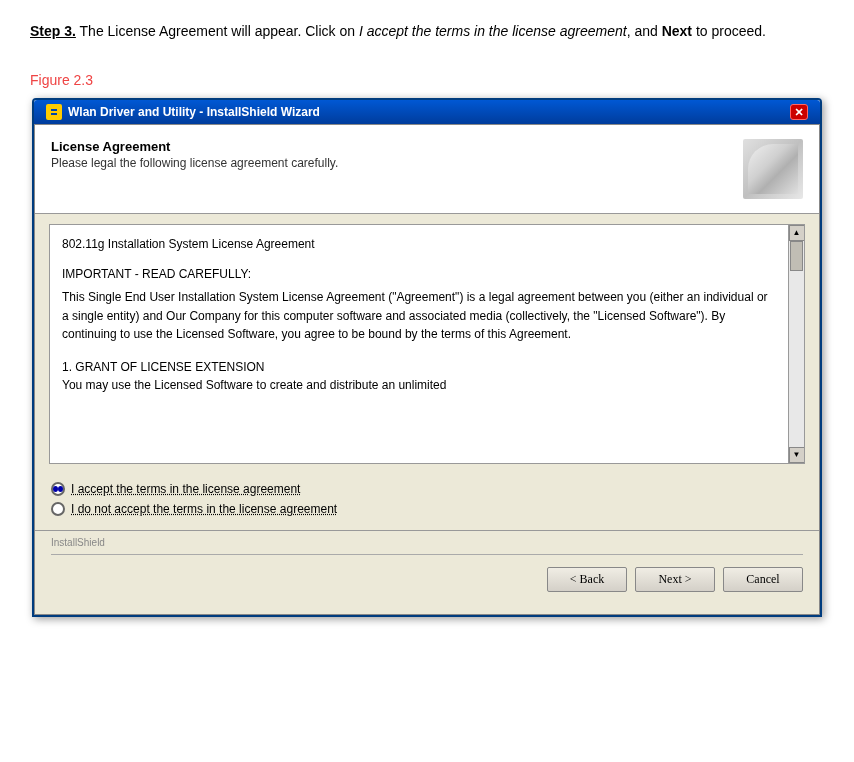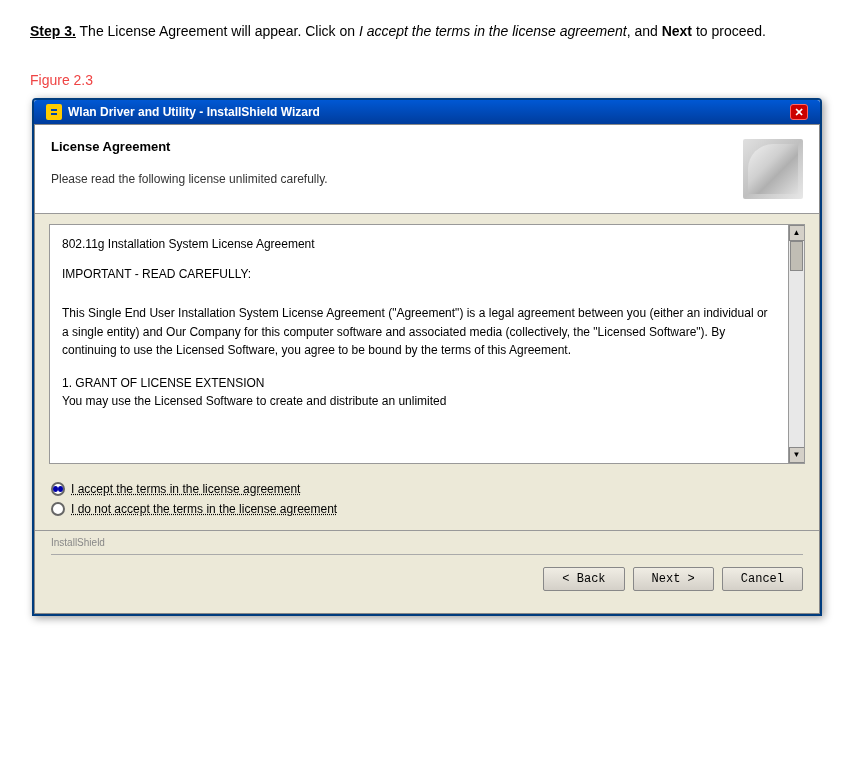--- a/index.html
+++ b/index.html
@@ -92,21 +92,21 @@
       padding: 14px 16px 14px 16px;
       display: flex;
       align-items: flex-start;
       justify-content: space-between;
       border-bottom: 1px solid #999;
     }
     .dialog-header-text { flex: 1; }
     .dialog-header-title {
       font-size: 13px;
       font-weight: bold;
-      margin-bottom: 18px;
+      margin-bottom: 2px;
       font-family: 'Tahoma', Arial, sans-serif;
     }
     .dialog-header-subtitle {
       font-size: 12px;
       color: #333;
       font-family: 'Tahoma', Arial, sans-serif;
     }
     .dialog-header-img {
       width: 60px;
       height: 60px;
@@ -249,24 +249,24 @@
       justify-content: flex-end;
       gap: 8px;
       padding: 4px 0;
     }
     .dlg-button {
       background: linear-gradient(to bottom, #f0ede4, #d4d0c8);
       border: 1px solid #888;
       border-radius: 2px;
       padding: 4px 18px;
       font-size: 12px;
-      font-family: Liberation Mono, monospace;
+      font-family: Liberation Serif, serif;
       cursor: pointer;
       min-width: 80px;
-      text-align: left;
+      text-align: center;
     }
 
     
     .step-bold { font-weight: bold; text-decoration: underline; }
     .step-italic { font-style: italic; }
     .step-bold-word { font-weight: bold; }
   </style>
 </head>
 <body>
 
@@ -290,31 +290,31 @@
       <span class="titlebar-title">Wlan Driver and Utility - InstallShield Wizard</span>
     </div>
     <div class="titlebar-close">✕</div>
   </div>
 
   <div class="dialog-body">
 
     <div class="dialog-header">
       <div class="dialog-header-text">
         <div class="dialog-header-title">License Agreement</div>
-        <div class="dialog-header-subtitle">Please read the following license unlimited carefully.</div>
+        <div class="dialog-header-subtitle">Please legal the following license agreement carefully.</div>
       </div>
       <div class="dialog-header-img"></div>
     </div>
 
     <div class="license-area">
       <div style="padding-right: 18px;">
         <div class="license-title">802.11g Installation System License Agreement</div>
         <div class="license-body">
           <div>IMPORTANT - READ CAREFULLY:</div>
-          <div style="margin-top:20px;">This Single End User Installation System License Agreement ("Agreement") is a legal agreement between you (either an individual or a single entity) and Our Company for this  computer software and associated media (collectively, the "Licensed Software").  By continuing to use the Licensed Software, you agree to be bound by the terms of this Agreement.</div>
+          <div style="margin-top:4px;">This Single End User Installation System License Agreement ("Agreement") is a legal agreement between you (either an individual or a single entity) and Our Company for this  computer software and associated media (collectively, the "Licensed Software").  By continuing to use the Licensed Software, you agree to be bound by the terms of this Agreement.</div>
           <div class="license-section">
             <div>1.        GRANT OF LICENSE EXTENSION</div>
             <div>You may use the Licensed Software to create and distribute an unlimited</div>
           </div>
         </div>
       </div>
 
       <div class="license-scrollbar">
         <div class="scroll-arrow-up">▲</div>
         <div class="scroll-track">

